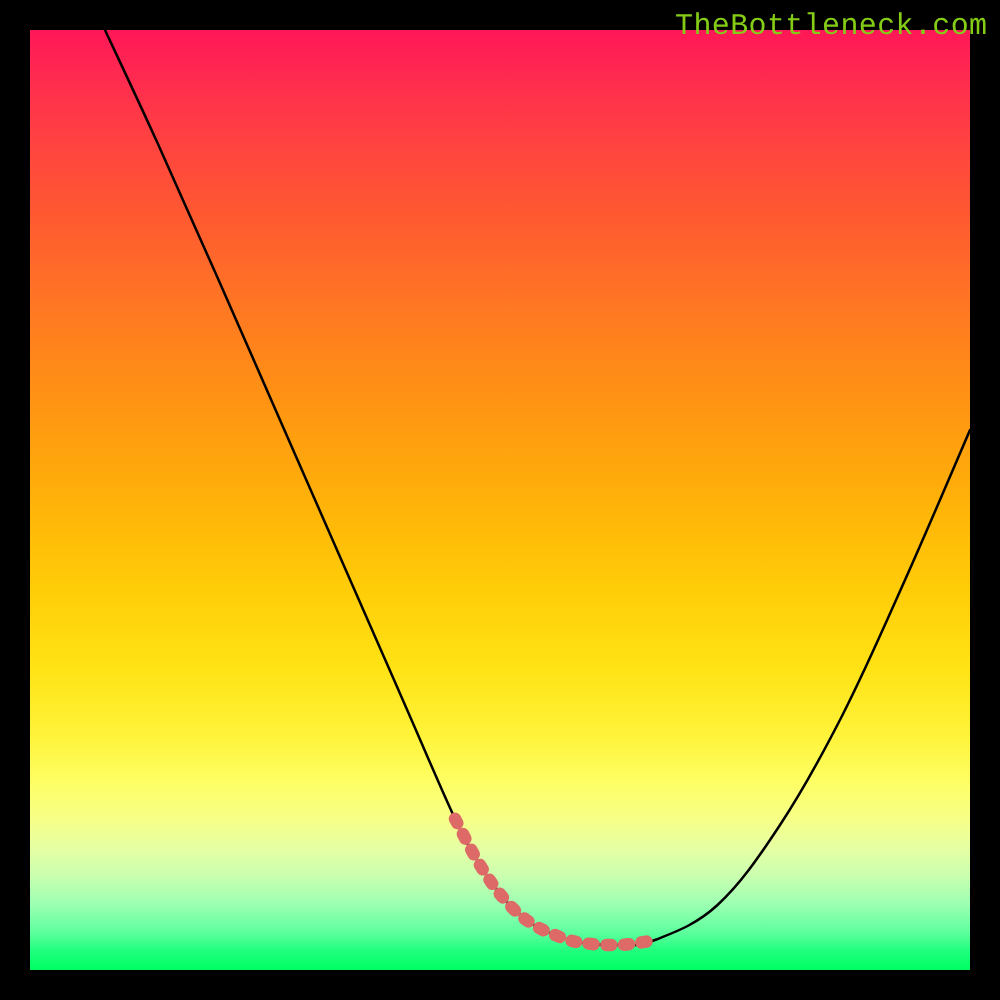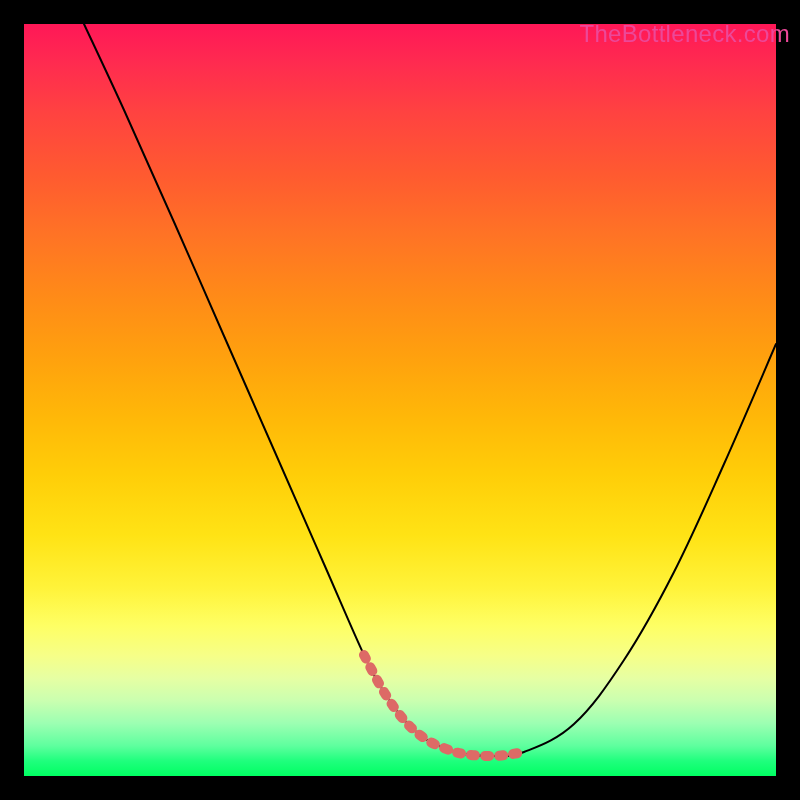--- a/index.html
+++ b/index.html
@@ -47,25 +47,25 @@
         #e6ffa3 87%,
         #caffb0 90%,
         #9cffb2 93%,
         #5eff9e 96%,
         #1fff7d 98%,
         #00ff62 100%
       );
     }
     .watermark {
       position: absolute;
-      top: 20px;
+      top: 8px;
       right: 10px;
-      color: #ec4899;
+      color: #84cc16;
       font-size: 24px;
-      font-family: Liberation Sans, sans-serif;
+      font-family: Liberation Mono, monospace;
       letter-spacing: 0.3px;
     }
     .curve-layer {
       position: absolute;
       left: 0;
       top: 0;
       width: 100%;
       height: 100%;
     }
   </style>

